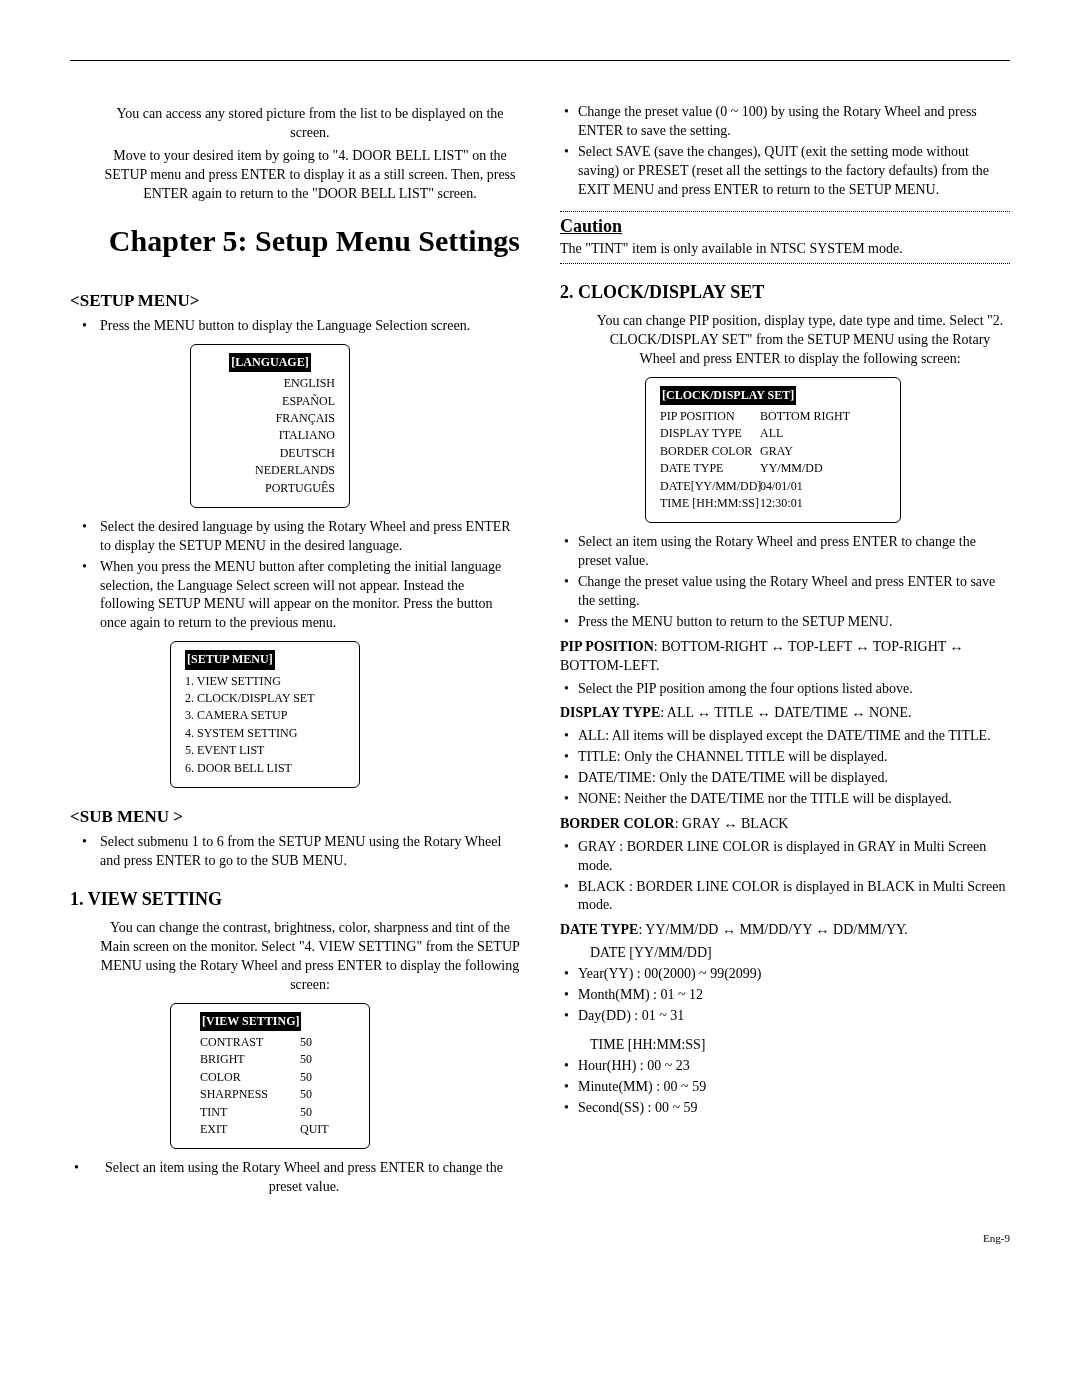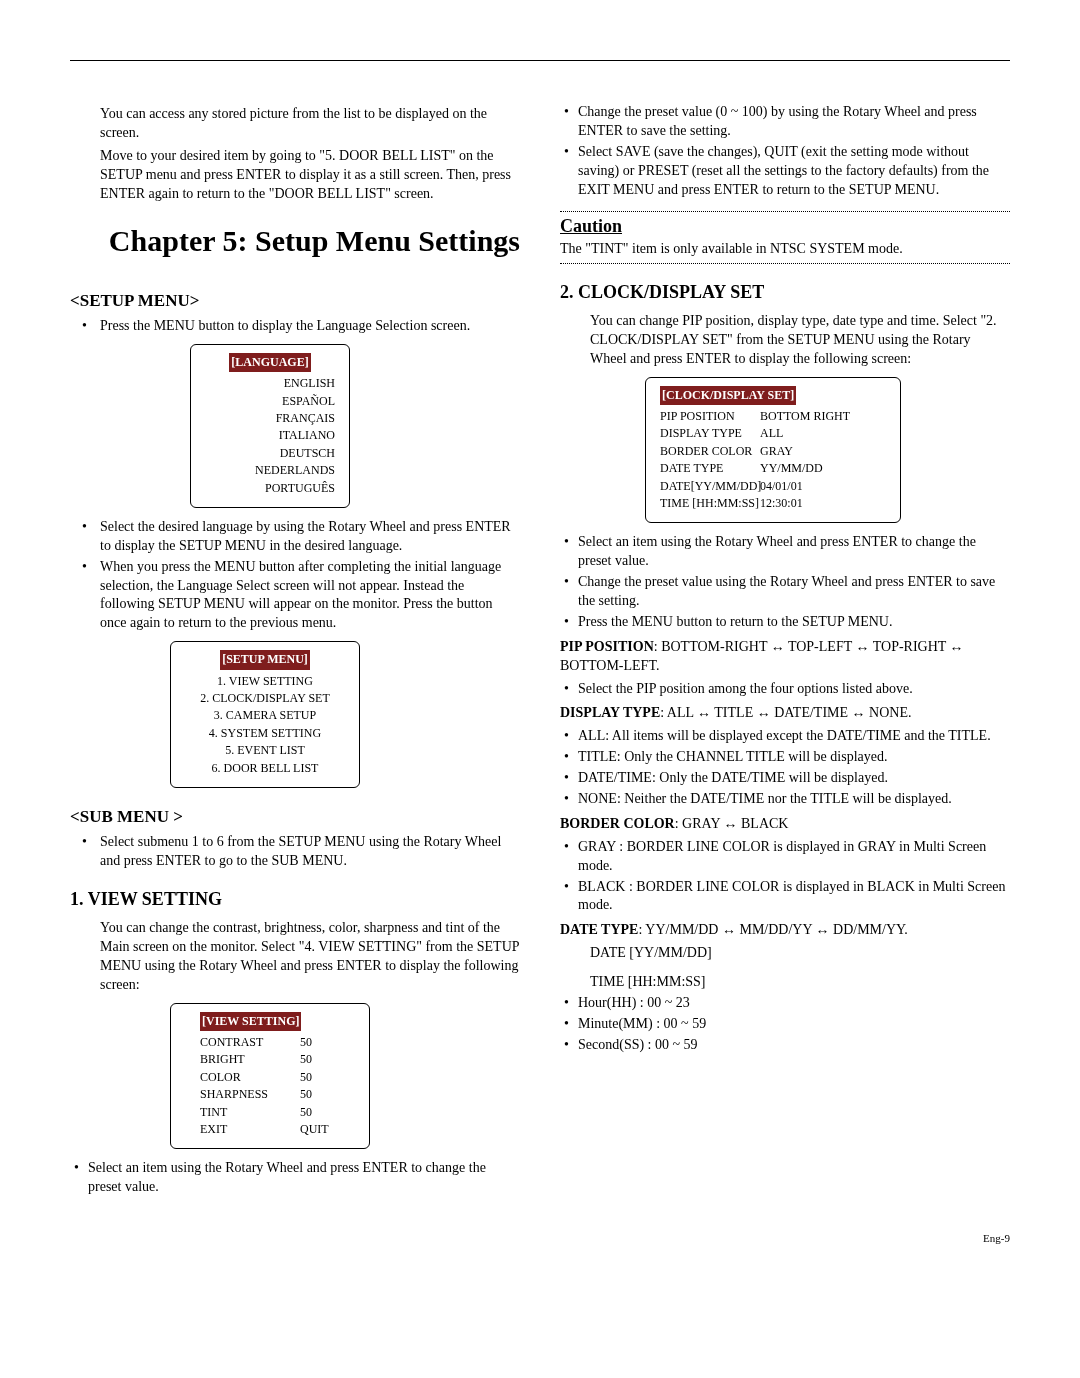--- a/index.html
+++ b/index.html
@@ -71,42 +71,43 @@
     margin: 2px 0;
   }
   ul.sbullets > li::before {
     content: "•";
     position: absolute;
     left: 4px;
     top: 0;
   }
   .indent {
     padding-left: 30px;
+    text-align: center;
   }
   .menu-box {
     border: 1px solid #000;
     border-radius: 6px;
     padding: 8px 14px 10px 14px;
     box-sizing: border-box;
     margin: 8px auto 10px auto;
     font-size: 12px;
     line-height: 1.45;
   }
   .menu-box .hdr {
-    background: #7f1d1d;
+    background: #000000;
     color: #fff;
     font-weight: bold;
     display: inline-block;
     padding: 1px 2px;
     margin-bottom: 3px;
     font-size: 12px;
   }
   .lang-box   { width: 160px; margin-left: 120px; text-align: left; }
   .lang-box .items { padding-left: 4px; }
-  .setup-box  { width: 190px; margin-left: 100px; text-align: center; }
+  .setup-box  { width: 190px; margin-left: 100px; }
   .view-box   { width: 200px; margin-left: 100px; padding-left: 29px; }
   .clock-box  { width: 256px; margin-left: 85px; }
   .kv-row { display: flex; }
   .kv-row .k { width: 100px; }
   .kv-row .v { flex: 1; }
   .caution-box {
     border-top: 1.5px dotted #000;
     border-bottom: 1.5px dotted #000;
     margin: 12px 0 12px 0;
     padding: 2px 0 4px 0;
@@ -133,21 +134,21 @@
 <body>
 
 <div class="rule"></div>
 
 <div class="cols">
 
   <div class="col">
 
     <div class="indent">
       <p>You can access any stored picture from the list to be displayed on the screen.</p>
-      <p>Move to your desired item by going to "5. DOOR BELL LIST" on the SETUP menu and press  ENTER to display it as a still screen. Then, press ENTER again to return to the "DOOR BELL LIST" screen.</p>
+      <p>Move to your desired item by going to "4. DOOR BELL LIST" on the SETUP menu and press  ENTER to display it as a still screen. Then, press ENTER again to return to the "DOOR BELL LIST" screen.</p>
     </div>
 
     <h1 class="chapter">Chapter 5: Setup Menu Settings</h1>
 
     <h2 class="section">&lt;SETUP MENU&gt;</h2>
     <ul class="bullets">
       <li>Press the MENU button to display the Language Selection screen.</li>
     </ul>
 
     <div class="menu-box lang-box">
@@ -291,20 +292,25 @@
     </p>
     <ul class="sbullets">
       <li>GRAY : BORDER LINE COLOR is displayed in GRAY in Multi Screen mode.</li>
       <li>BLACK : BORDER LINE COLOR is displayed in BLACK in Multi Screen mode.</li>
     </ul>
 
     <p>
       <span class="para-label">DATE TYPE</span><span>: YY/MM/DD ↔ MM/DD/YY ↔ DD/MM/YY.</span>
     </p>
     <div class="sub-indent">DATE [YY/MM/DD]</div>
+    <ul class="sbullets sub-indent">
+      <li>Year(YY) : 00(2000) ~ 99(2099)</li>
+      <li>Month(MM) : 01 ~ 12</li>
+      <li>Day(DD) : 01 ~ 31</li>
+    </ul>
 
     <div class="sub-indent" style="margin-top:10px;">TIME [HH:MM:SS]</div>
     <ul class="sbullets sub-indent">
       <li>Hour(HH) : 00 ~ 23</li>
       <li>Minute(MM) : 00 ~ 59</li>
       <li>Second(SS) : 00 ~ 59</li>
     </ul>
 
   </div>
 </div>

